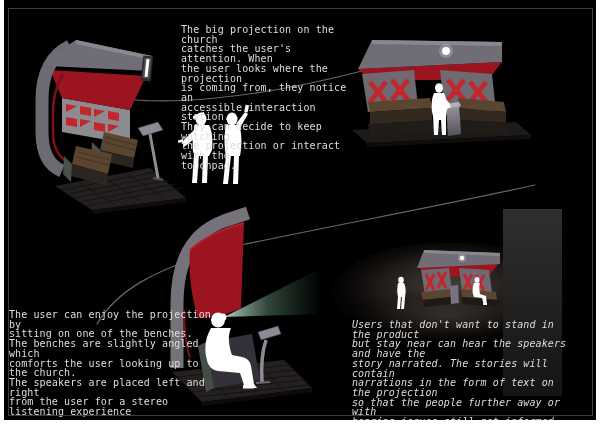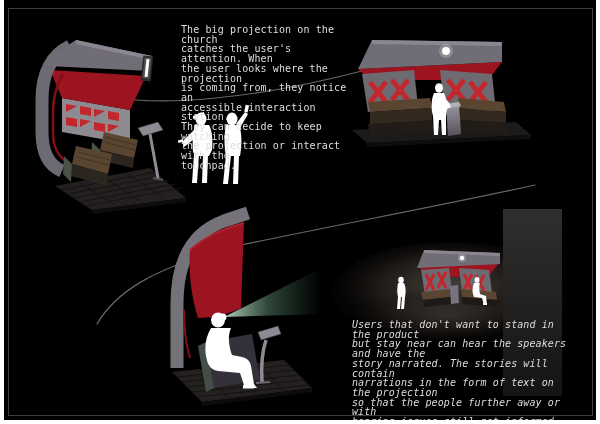--- a/index.html
+++ b/index.html
@@ -287,20 +287,26 @@
   </svg>
 
   <div class="note note-top">The big projection on the church
 catches the user's attention. When
 the user looks where the projection
 is coming from, they notice an
 accessible interaction station.
 They can decide to keep watching
 the projection or interact with the
 touchpad.</div>
+  <div class="note note-bottom-left">The user can enjoy the projection by
+sitting on one of the benches.
+The benches are slightly angled which
+comforts the user looking up to the church.
+The speakers are placed left and right
+from the user for a stereo listening experience</div>
   <div class="note note-bottom-right">Users that don't want to stand in the product
 but stay near can hear the speakers and have the
 story narrated. The stories will contain
 narrations in the form of text on the projection
 so that the people further away or with
 hearing issues still get informed.</div>
 
   <div class="frame-strip frame-left"></div>
   <div class="frame-strip frame-right"></div>
   <div class="frame-strip frame-bottom"></div>

